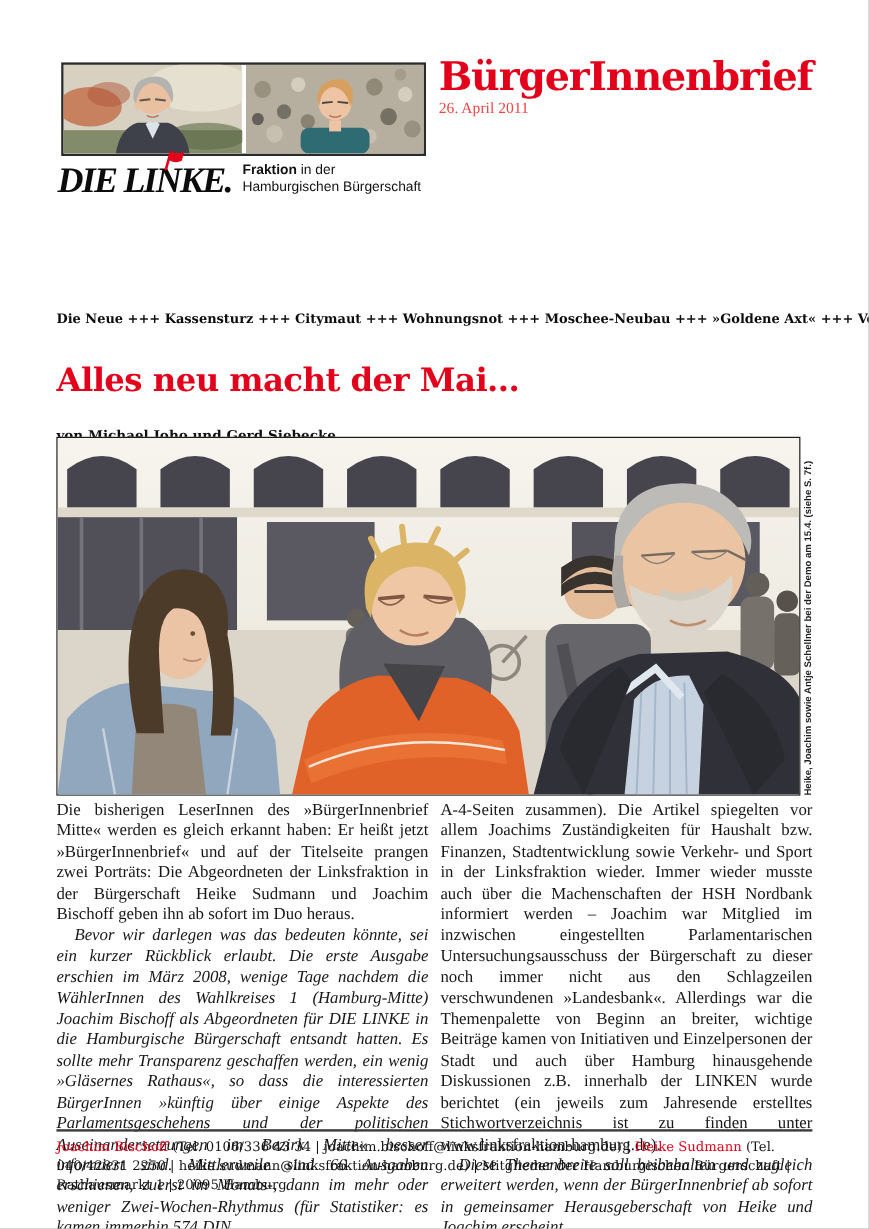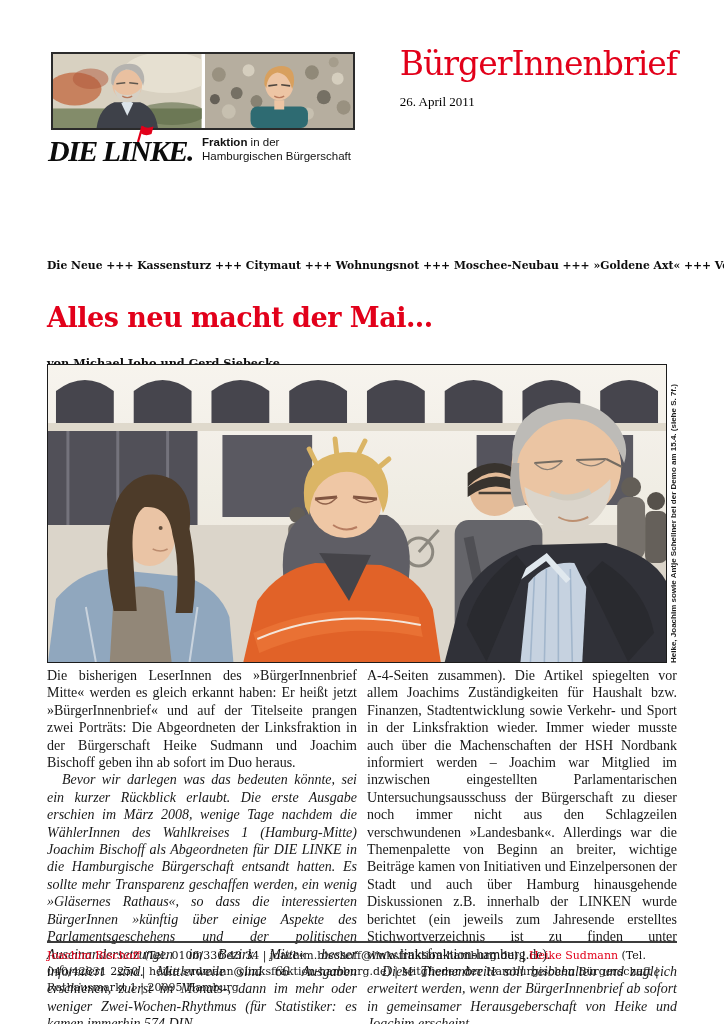--- a/index.html
+++ b/index.html
@@ -21,24 +21,24 @@
     font-weight:bold;font-style:italic;font-size:30px;letter-spacing:-1.5px;
     color:#0c0c0c;line-height:40px;white-space:nowrap;
   }
   .logo-flag{position:absolute;left:87px;top:-6px;width:20px;height:17px;}
   .brand-sub{
     margin-left:9px;margin-top:5px;font-family:"Liberation Sans",sans-serif;
     font-size:11.5px;line-height:13.5px;color:#111;
   }
   .title-block{position:absolute;top:46px;right:47px;text-align:left;}
   .nl-title{
-    font-family:"DejaVu Serif",serif;font-weight:normal;font-size:33px;
+    font-family:"DejaVu Serif",serif;font-weight:bold;font-size:33px;
     letter-spacing:-1px;color:var(--red);line-height:36px;white-space:nowrap;
   }
-  .nl-date{margin-top:12px;font-size:13px;color:#000000;}
+  .nl-date{margin-top:0;font-size:13px;color:#ef4444;}
   
   .topics{
     position:absolute;left:47px;top:259px;width:632px;
     font-family:"DejaVu Serif",serif;font-weight:bold;font-size:10.8px;
     color:#0d0d0d;white-space:nowrap;letter-spacing:0;
   }
   
   .headline{
     position:absolute;left:47px;top:303px;
     font-family:"DejaVu Serif",serif;font-weight:bold;font-size:27px;

